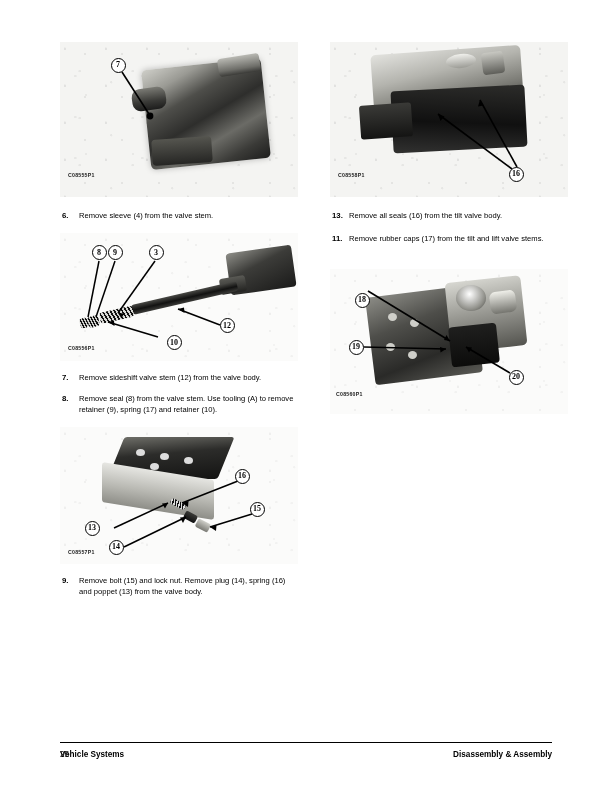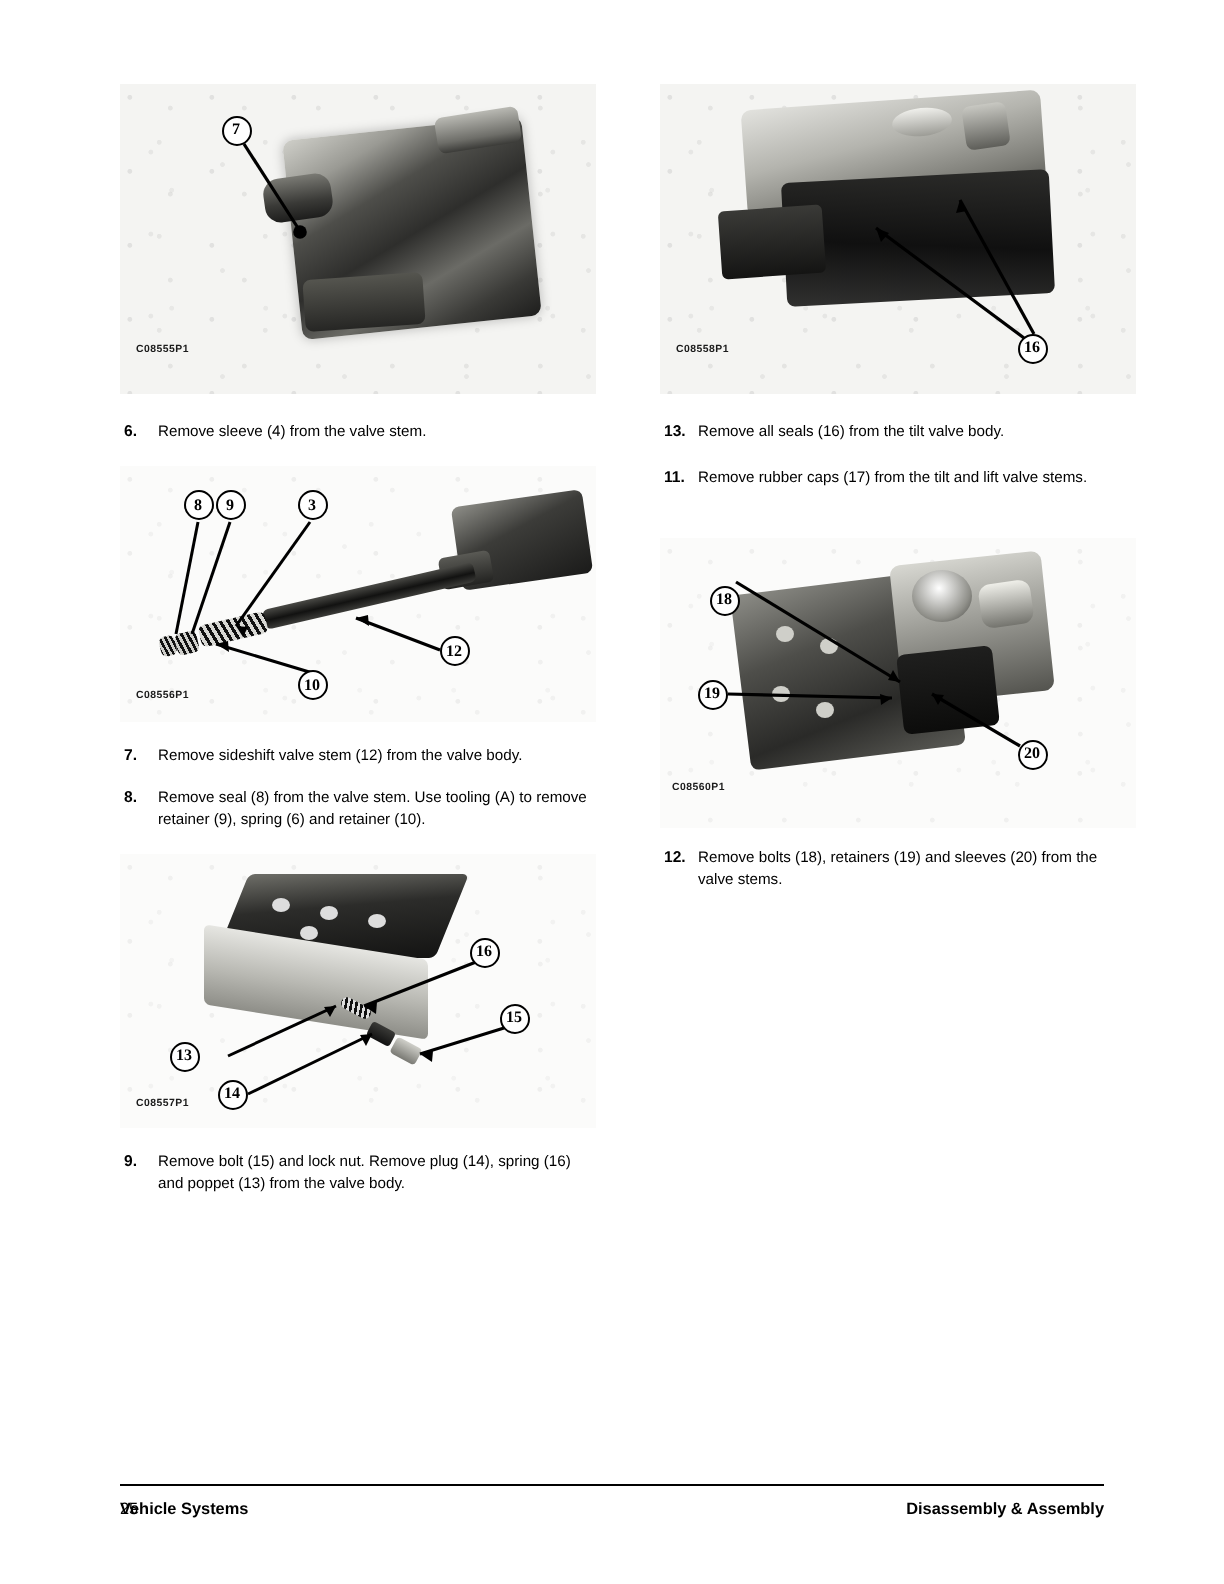--- a/index.html
+++ b/index.html
@@ -223,34 +223,34 @@
           <polygon points="118,76 124,74.5 124.5,80" fill="#000"></polygon>
 
           <line x1="98" y1="104" x2="48" y2="89" stroke-width="1.5"></line>
           <polygon points="48,89 54,87.5 54.5,93" fill="#000"></polygon>
         </svg>
 
         <div class="callout" style="left:39px;top:20px;">8</div>
         <div class="callout" style="left:55px;top:20px;">9</div>
         <div class="callout" style="left:96px;top:20px;">3</div>
         <div class="callout" style="left:167px;top:93px;">12</div>
-        <div class="callout" style="left:96px;top:110px;">10</div>
+        <div class="callout" style="left:114px;top:110px;">10</div>
 
         <div class="fig-code" style="left:8px;top:112px;">C08556P1</div>
       </div>
     </div>
 
     <div class="step" style="margin-top:12px;">
       <span class="num">7.</span>
       <span>Remove sideshift valve stem (12) from the valve body.</span>
     </div>
 
     <div class="step">
       <span class="num">8.</span>
-      <span>Remove seal (8) from the valve stem. Use tooling (A) to remove retainer (9), spring (6) and retainer (10).</span>
+      <span>Remove seal (8) from the valve stem. Use tooling (A) to remove retainer (9), spring (17) and retainer (10).</span>
     </div>
 
     <div class="figure" style="margin-top:12px;">
       <div class="photo-wrap plain" style="height:137px;">
         <div class="speckle" style="opacity:.3;"></div>
 
         <div class="blob" style="left:56px;top:10px;width:110px;height:42px;background:
              linear-gradient(175deg,#6e6e68 0%,#2c2c2a 40%,#141413 100%);border-radius:3px;transform:skewX(-22deg);"></div>
         <div class="blob" style="left:42px;top:44px;width:112px;height:40px;background:
              linear-gradient(180deg,#e6e6e2 0%,#b8b8b2 55%,#8e8e88 100%);border-radius:3px;transform:skewY(9deg);"></div>
@@ -376,24 +376,20 @@
         </svg>
 
         <div class="callout" style="left:32px;top:31px;text-align:right;">18</div>
         <div class="callout" style="left:26px;top:78px;">19</div>
         <div class="callout" style="left:186px;top:108px;">20</div>
 
         <div class="fig-code" style="left:6px;top:122px;">C08560P1</div>
       </div>
     </div>
 
-    <div class="step" style="margin-top:10px;">
-      <span class="num">12.</span>
-      <span>Remove bolts (18), retainers (19) and sleeves (20) from the valve stems.</span>
-    </div>
 
   </div>
 
   <div class="footer-rule"></div>
   <div class="footer">
     <span class="center">25</span>
     <span class="left">Vehicle Systems</span>
     <span class="right">Disassembly &amp; Assembly</span>
   </div>
 

